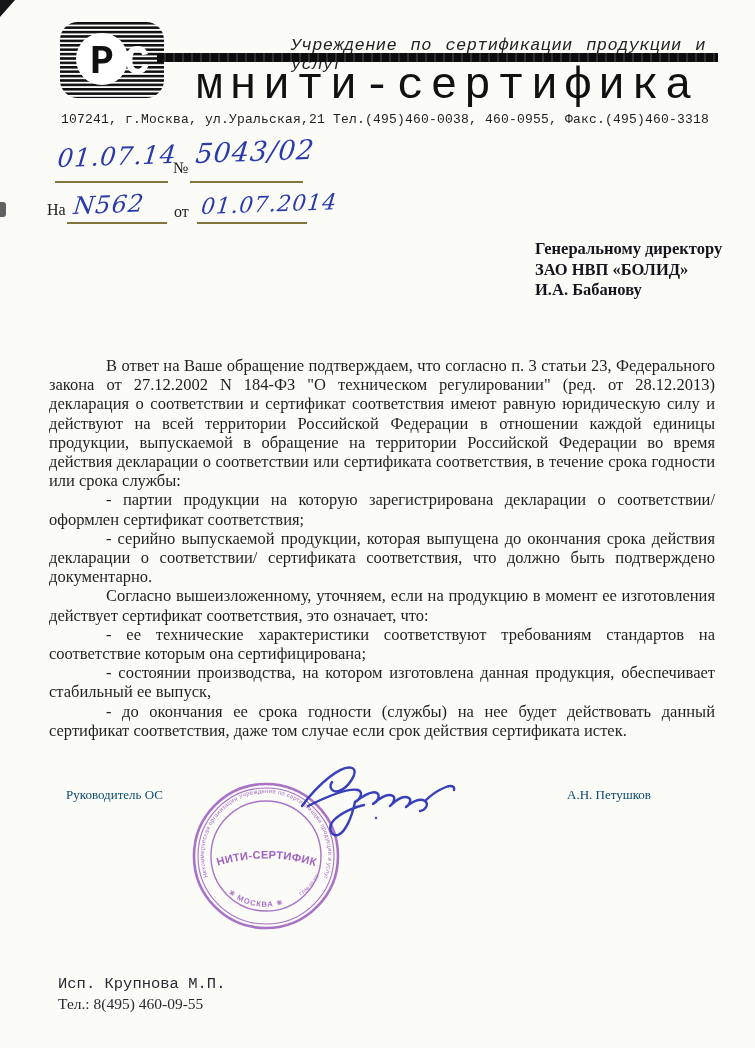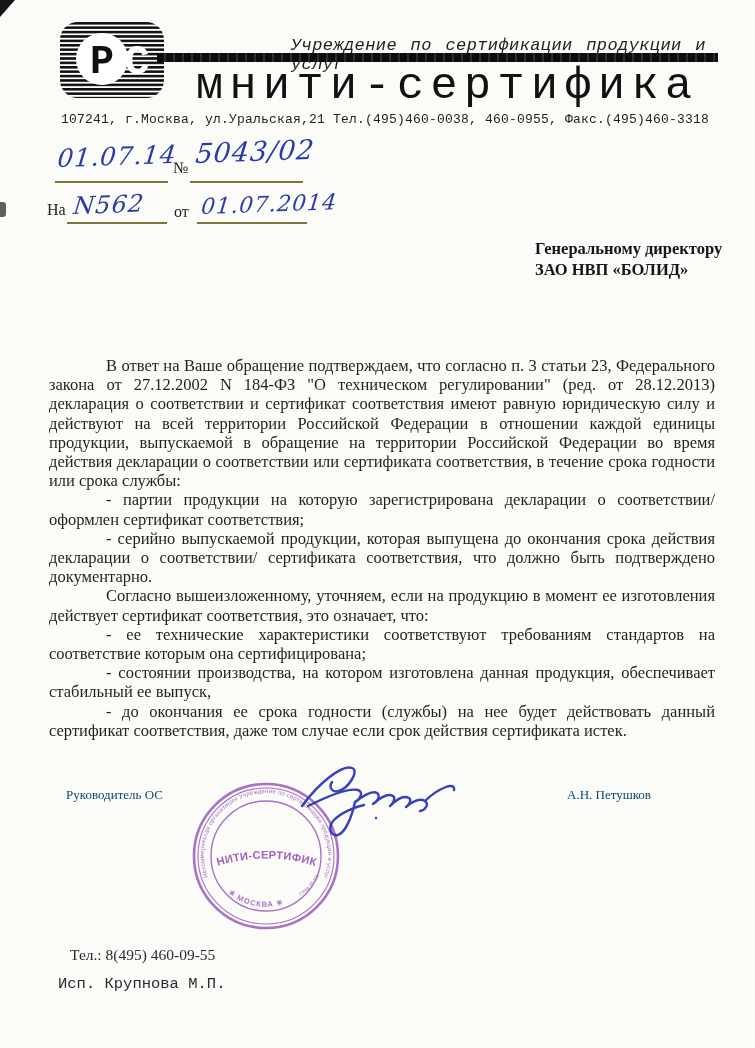--- a/index.html
+++ b/index.html
@@ -79,20 +79,21 @@
   <div class="ref-label" style="left:47px;top:201px;">На</div>
   <div class="hw" style="left:72px;top:192px;font-size:24px;">N562</div>
   <div class="ref-line" style="left:67px;top:222px;width:100px;"></div>
   <div class="ref-label" style="left:174px;top:203px;text-align:center;">от</div>
   <div class="hw" style="left:200px;top:194px;font-size:22px;">01.07.2014</div>
   <div class="ref-line" style="left:197px;top:222px;width:110px;"></div>
 
   <div class="recipient">
     <div>Генеральному директору</div>
     <div>ЗАО НВП «БОЛИД»</div>
+    <div>И.А. Бабанову</div>
   </div>
 
   <div class="body-text">
     <p>В ответ на Ваше обращение подтверждаем, что согласно п. 3 статьи 23, Федерального закона от 27.12.2002 N 184-ФЗ "О техническом регулировании" (ред. от 28.12.2013) декларация о соответствии и сертификат соответствия имеют равную юридическую силу и действуют на всей территории Российской Федерации в отношении каждой единицы продукции, выпускаемой в обращение на территории Российской Федерации во время действия декларации о соответствии или сертификата соответствия, в течение срока годности или срока службы:</p>
     <p>- партии продукции на которую зарегистрирована декларации о соответствии/оформлен сертификат соответствия;</p>
     <p>- серийно выпускаемой продукции, которая выпущена до окончания срока действия декларации о соответствии/ сертификата соответствия, что должно быть подтверждено документарно.</p>
     <p>Согласно вышеизложенному, уточняем, если на продукцию в момент ее изготовления действует сертификат соответствия, это означает, что:</p>
     <p>- ее технические характеристики соответствуют требованиям стандартов на соответствие которым она сертифицирована;</p>
     <p>- состоянии производства, на котором изготовлена данная продукция, обеспечивает стабильный ее выпуск,</p>
     <p>- до окончания ее срока годности (службы) на нее будет действовать данный сертификат соответствия, даже  том случае если срок действия сертификата истек.</p>
@@ -130,15 +131,15 @@
     <g fill="none" stroke="#2832b4" stroke-width="2.4" stroke-linecap="round" stroke-linejoin="round" opacity="0.92">
       <path d="M 4,54 C 20,32 44,12 54,16 C 62,19 50,36 41,39 C 35,41 30,36 34,30"></path>
       <path d="M 10,54 C 34,42 52,36 60,38 C 66,40 62,48 57,50 C 66,43 74,38 79,41 C 83,44 79,50 75,52 C 83,45 90,41 95,44 C 98,46 95,52 92,54 C 99,47 106,43 111,46 C 114,48 111,53 108,55 C 115,49 122,46 127,49 C 131,52 128,58 122,59"></path>
       <path d="M 57,50 C 54,64 48,80 40,83 C 33,85 29,75 36,68 C 43,61 56,55 66,53"></path>
       <path d="M 127,49 C 133,43 140,38 148,35 C 153,33 157,34 156,38"></path>
       <circle cx="78" cy="66" r="1.2" fill="#2832b4" stroke="none"></circle>
     </g>
   </svg>
 
   <div class="footer-line" style="top:975px;font-family:Liberation Mono, monospace;">Исп. Крупнова М.П.</div>
-  <div class="footer-line" style="top:946px;margin-left:12px;">Тел.: 8(495) 460-09-55</div>
+  <div class="footer-line" style="top:995px;">Тел.: 8(495) 460-09-55</div>
 
 </div>
 
 </body></html>

